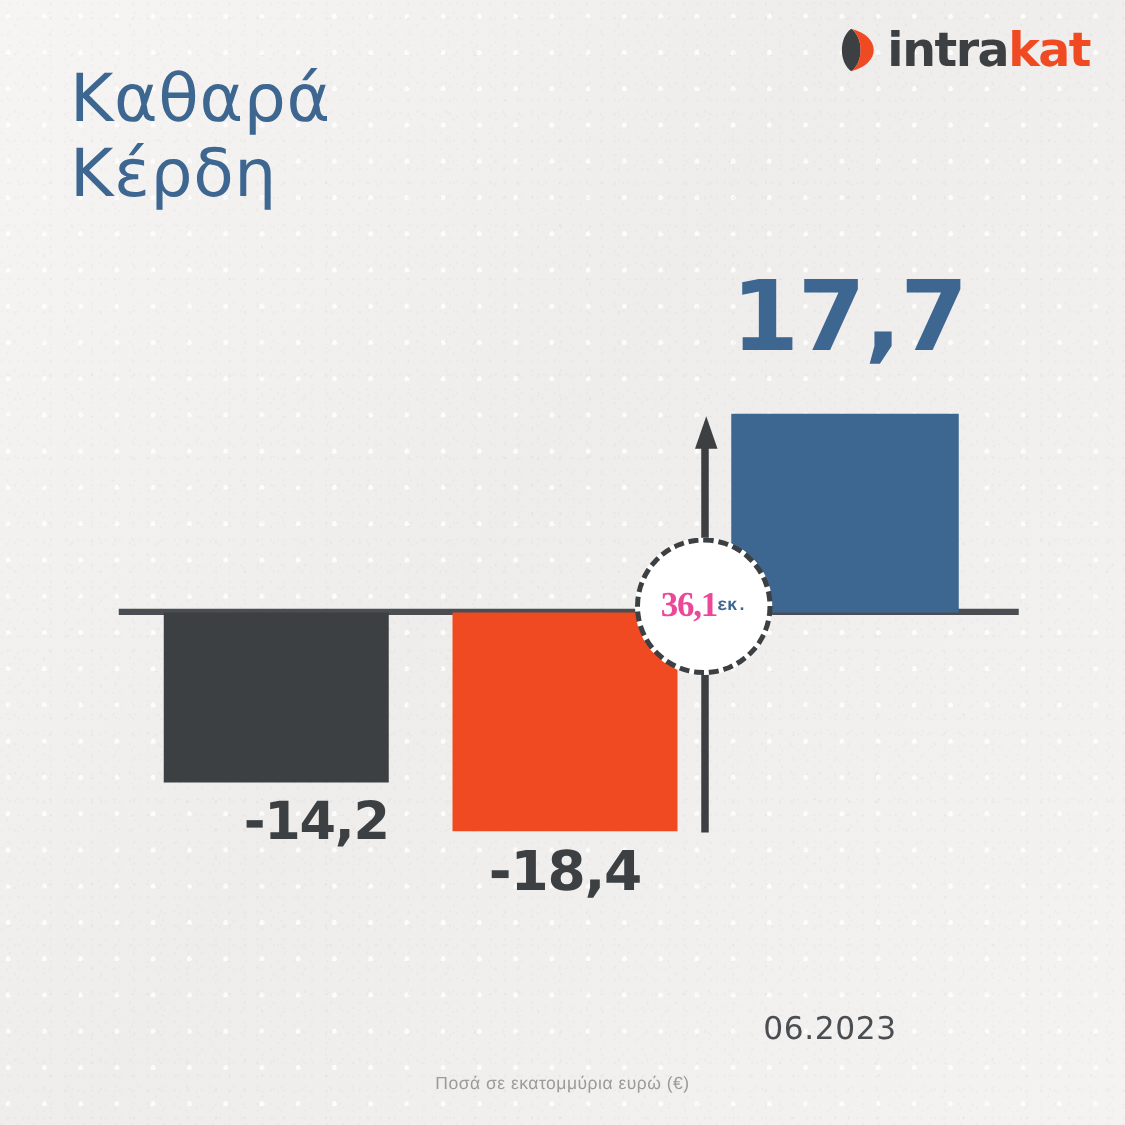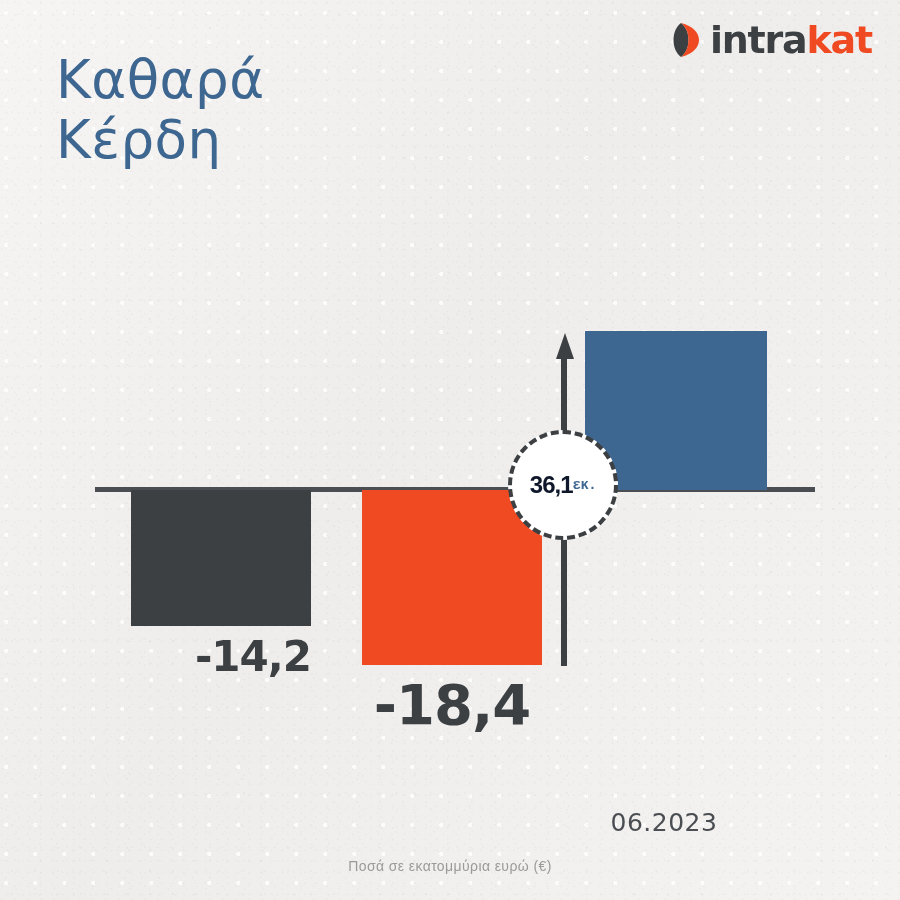--- a/index.html
+++ b/index.html
@@ -89,21 +89,21 @@
   #bar-2 { left: 585px; top: 331px;  width: 182px; height: 159px; background: #3d6690; }
 
   .val-label {
     position: absolute;
     font-weight: bold;
     font-family: "DejaVu Sans", sans-serif;
     letter-spacing: -1px;
     white-space: nowrap;
   }
   #val-0 { left: 131px; top: 632px; width: 180px; text-align: right; font-size: 42px; color: #3c4043; }
-  #val-1 { left: 362px; top: 672px; width: 180px; text-align: center; font-size: 56px; color: #3c4043; }
+  #val-1 { left: 362px; top: 672px; width: 180px; text-align: center; font-size: 44px; color: #3c4043; }
   #val-2 { left: 585px; top: 209px; width: 182px; text-align: center; font-size: 78px; color: #3d6690; }
 
   
   #growth-arrow {
     position: absolute;
     left: 556px;
     top: 333px;
     width: 16px;
     height: 333px;
   }
@@ -133,24 +133,24 @@
     height: 110px;
     border-radius: 50%;
     background: #ffffff;
     border: 4px dashed #3c4043;
     box-sizing: border-box;
     display: flex;
     align-items: center;
     justify-content: center;
   }
   #delta-text {
-    color: #0f172a;
-    font-weight: bold;
-    font-family: Liberation Sans, sans-serif;
-    font-size: 24px;
+    color: #ec4899;
+    font-weight: bold;
+    font-family: Liberation Serif, serif;
+    font-size: 28px;
     letter-spacing: -1px;
     white-space: nowrap;
   }
   #delta-unit {
     color: #3d6690;
     font-weight: bold;
     font-family: Liberation Mono, monospace;
     font-size: 14px;
     letter-spacing: -0.5px;
   }
@@ -202,20 +202,21 @@
   <div id="plot">
 
     <div id="zero-axis"></div>
 
     <div class="bar" id="bar-0"></div>
     <div class="bar" id="bar-1"></div>
     <div class="bar" id="bar-2"></div>
 
     <div class="val-label" id="val-0">-14,2</div>
     <div class="val-label" id="val-1">-18,4</div>
+    <div class="val-label" id="val-2">17,7</div>
 
     <div id="growth-arrow">
       <div id="arrow-head"></div>
       <div id="arrow-shaft"></div>
     </div>
 
     <div id="delta-badge">
       <span id="delta-text">36,1</span>
         <span id="delta-unit">εκ.</span>
     </div>

